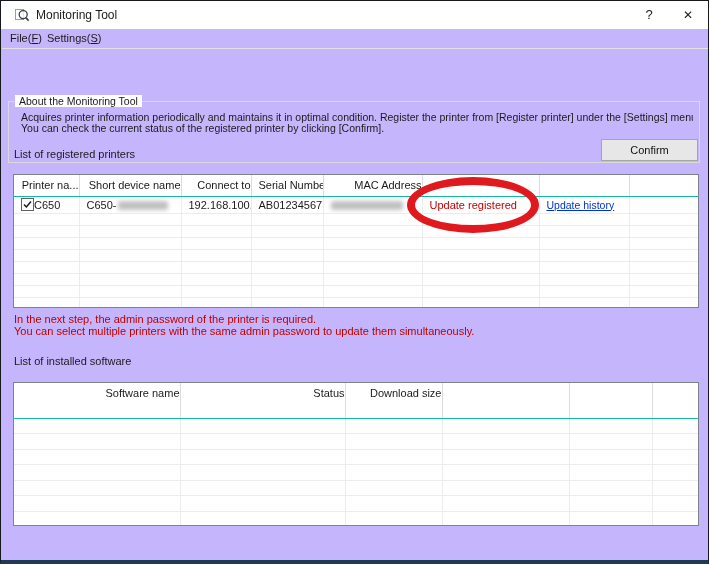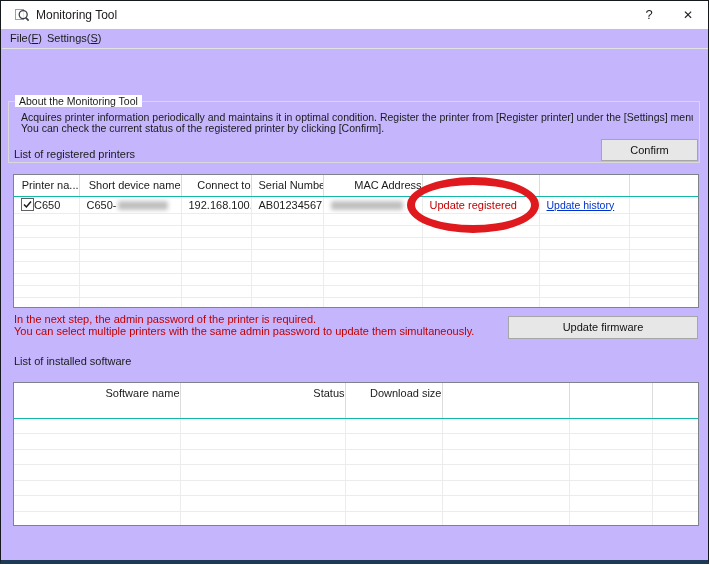--- a/index.html
+++ b/index.html
@@ -229,21 +229,20 @@
             <td></td>
           </tr>
         </tbody>
     </table>
   </div>
 
   <div class="annotation"></div>
 
   <div class="note-line note1">In the next step, the admin password of the printer is required.</div>
   <div class="note-line note2">You can select multiple printers with the same admin password to update them simultaneously.</div>
-  <button class="win-btn btn-update">Update firmware</button>
 
   <div class="section-label lbl-software">List of installed software</div>
 
   <div class="tbl-wrap tw2">
     <table class="t2">
       <colgroup>
         <col style="width:166px">
           <col style="width:165px">
           <col style="width:97px">
         <col style="width:127px">

